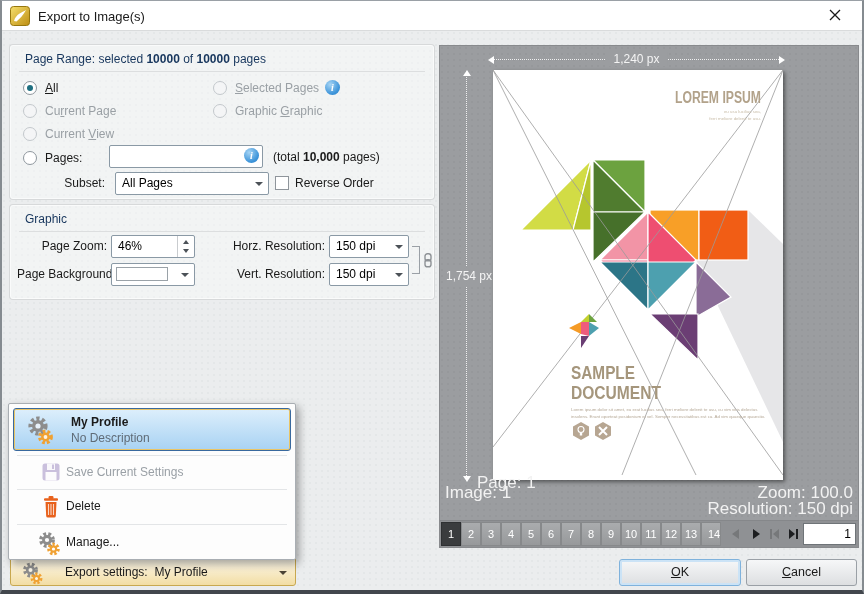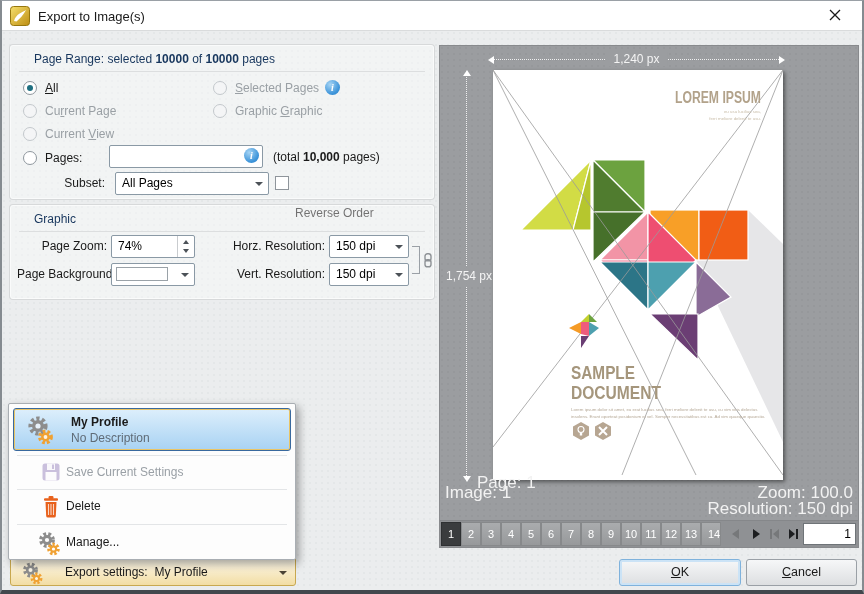--- a/index.html
+++ b/index.html
@@ -11,21 +11,21 @@
     background-size:6px 6px;
     border:2px solid #858b90; border-top:1px solid #9aa0a6; border-bottom:4px solid #42474d;
   }
   
   .titlebar { position:absolute; left:0; top:0; width:860px; height:30px; background:#ffffff; border-bottom:1px solid #d9dbdc; }
   .titlebar .apptitle { position:absolute; left:36px; top:8px; font-size:13px; color:#1a1a1a; }
   .appicon { position:absolute; left:8px; top:5px; }
   .closebtn { position:absolute; left:826px; top:7px; width:18px; height:16px; cursor:pointer; }
   
   .gbx { position:absolute; background:rgba(255,255,255,0.38); border:1px solid #fafbfb; box-shadow:0 0 0 1px #d7d9da; border-radius:3px; }
-  .gbx-head { position:absolute; left:23px; top:6px; font-size:12px; color:#17365d; white-space:nowrap;text-align:center; }
+  .gbx-head { position:absolute; left:14px; top:6px; font-size:12px; color:#17365d; white-space:nowrap;text-align:center; }
   .gbx-head b { font-weight:bold; }
   .gbx-div { position:absolute; left:8px; right:8px; height:0; border-top:1px solid #dcdedf; }
   .lbl { font-size:12px; color:#1a1a1a; white-space:nowrap; }
   .lbl.dis { color:#9aa0a5; }
   .u { text-decoration:underline; }
   
   .radio { position:absolute; width:14px; height:14px; border-radius:50%; background:#fff; border:1px solid #8f979e; }
   .radio.dis { border-color:#c3c8cc; background:#f4f5f6; }
   .radio.sel::after { content:""; position:absolute; left:3px; top:3px; width:6px; height:6px; border-radius:50%; background:#1e6f80; }
   .rlabel { position:absolute; font-size:12px; }
@@ -140,30 +140,30 @@
         <span class="info infield">i</span>
       </span>
     <span class="lbl" style="position:absolute; left:262px; top:104px;"><span>(total </span><b>10,000</b><span> pages)</span></span>
 
     <span class="lbl" style="position:absolute; left:10px; top:130px; width:84px; text-align:right;">Subset:</span>
     <div class="dd" style="left:104px; top:126px; width:154px; height:23px;">
       <span class="val">All Pages</span>
       <span class="arr"></span>
     </div>
     <span class="checkbox" style="left:264px; top:130px;"></span>
-    <span class="lbl" style="position:absolute; left:284px; top:130px;margin-top:30px;">Reverse Order</span>
+    <span class="lbl" style="position:absolute; left:284px; top:130px;">Reverse Order</span>
   </div>
 
   <div class="gbx" style="left:8px; top:204px; width:424px; height:94px;">
     <div class="gbx-head">Graphic</div>
     <div class="gbx-div" style="top:25px;"></div>
 
     <span class="lbl" style="position:absolute; left:6px; top:33px; width:90px; text-align:right;">Page Zoom:</span>
     <div class="dd" style="left:100px; top:29px; width:84px; height:23px;">
-      <span class="val">74%</span>
+      <span class="val">46%</span>
       <span class="spin-btns">
           <span class="spin-up"></span>
           <span class="spin-dn"></span>
         </span>
     </div>
     <span class="lbl" style="position:absolute; left:196px; top:33px; width:118px; text-align:right;">Horz. Resolution:</span>
     <div class="dd" style="left:318px; top:29px; width:80px; height:23px;">
       <span class="val">150 dpi</span>
       <span class="arr"></span>
     </div>

